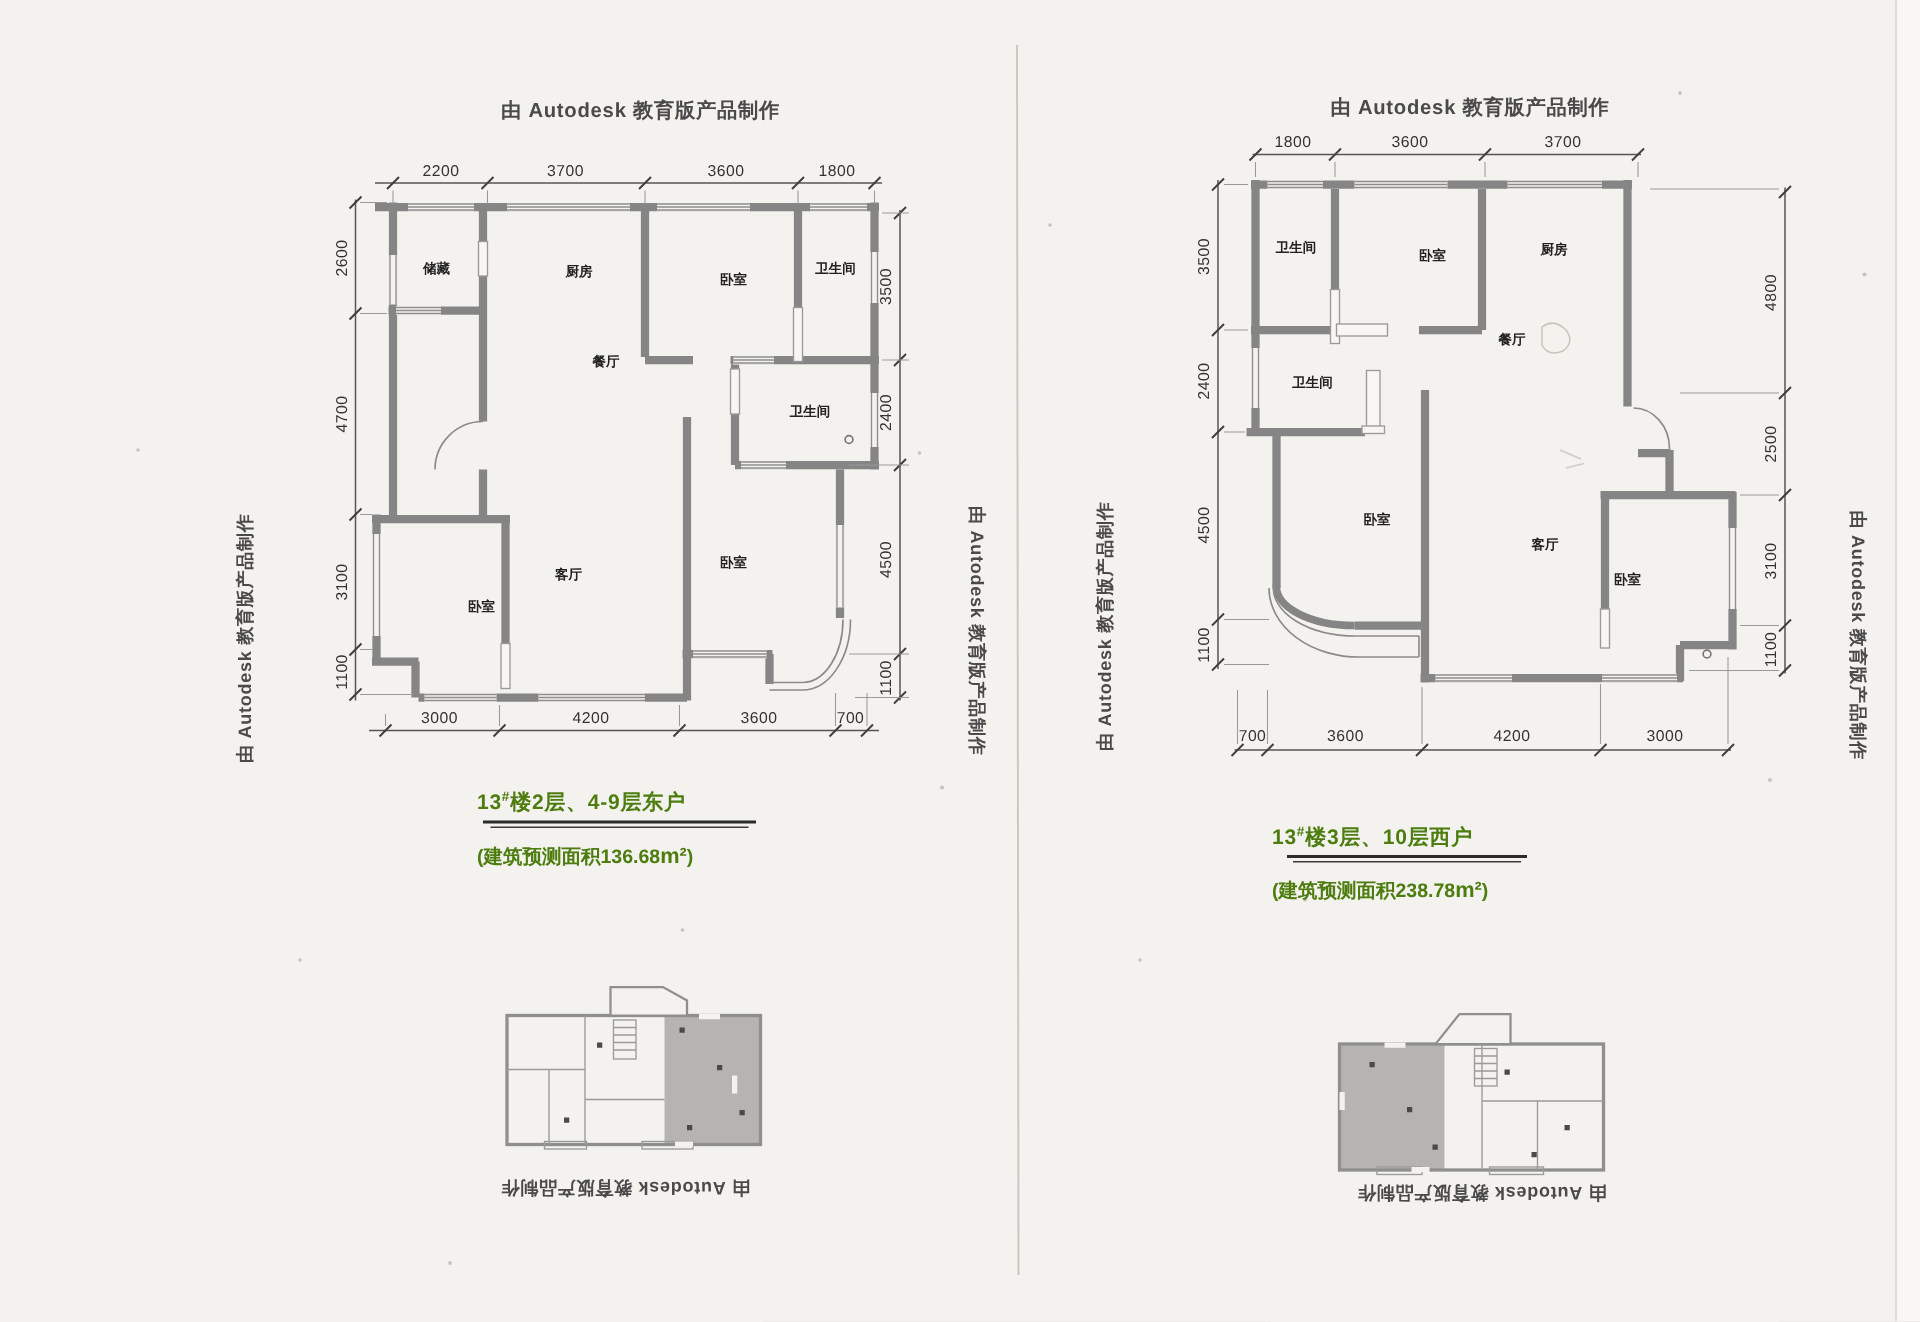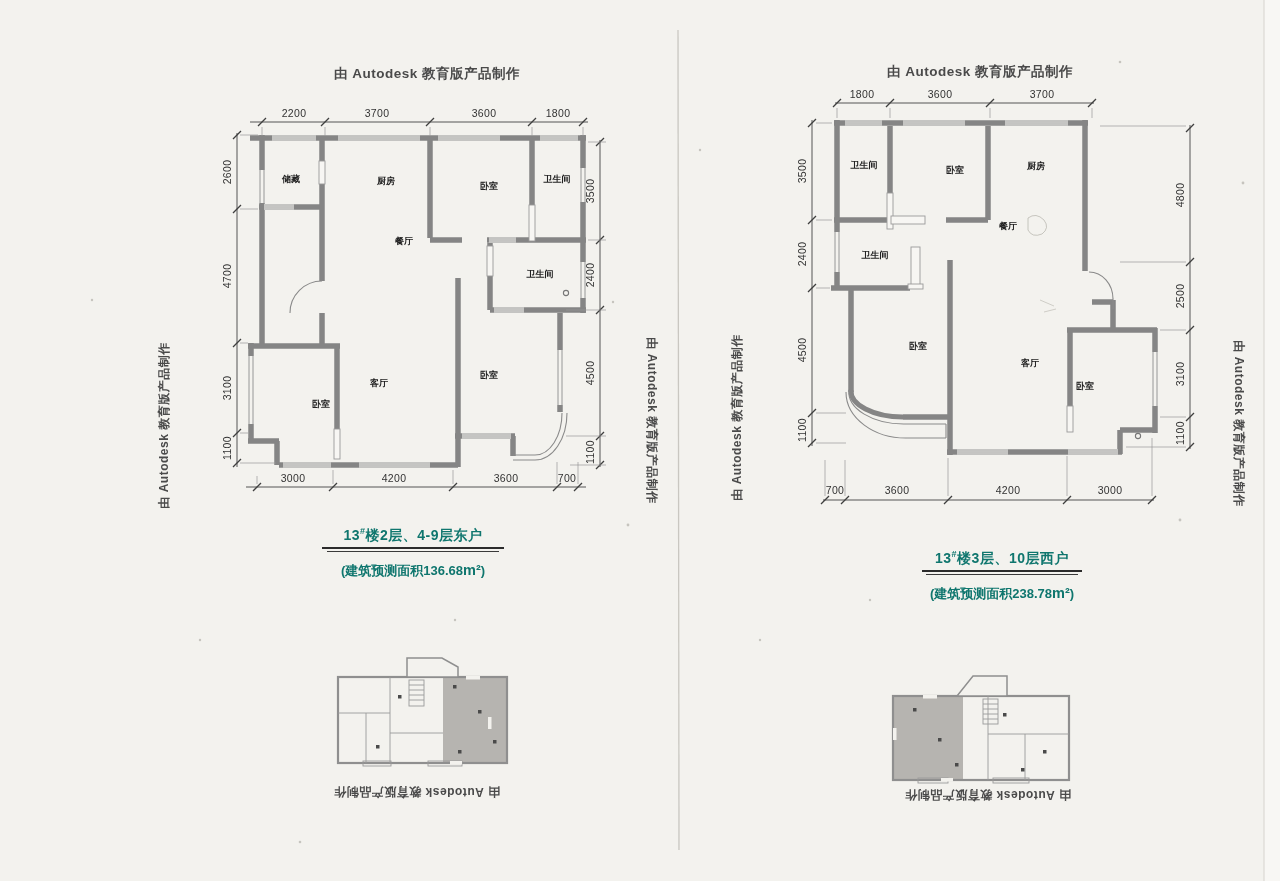--- a/index.html
+++ b/index.html
@@ -7,21 +7,21 @@
         font-family:"Liberation Sans", sans-serif;}
   svg text{font-family:"Liberation Sans", sans-serif;}
   .dimtxt{font-size:10.5px;fill:#333;letter-spacing:.3px;}
   .roomtxt{font-size:9px;font-weight:600;fill:#222;}
   .wm{position:absolute;white-space:nowrap;color:#4a4a4a;font-weight:bold;}
   .wm-h{font-size:13.5px;letter-spacing:.5px;}
   .wm-v{font-size:12px;letter-spacing:.5px;}
   .rot-ccw{transform:rotate(-90deg);transform-origin:center;}
   .rot-cw{transform:rotate(90deg);transform-origin:center;}
   .rot-180{transform:rotate(180deg);transform-origin:center;}
-  .titleblock{position:absolute;text-align:center;color:#0f766e;}
+  .titleblock{position:absolute;text-align:left;color:#4d7c0f;}
   .titleblock .t-main{font-size:14px;font-weight:600;letter-spacing:.5px;}
   .titleblock .t-main sup{font-size:9px;}
   .titleblock .u1{height:2.5px;background:#2b2b2b;margin:2px auto 2px auto;}
   .titleblock .u2{height:1px;background:#3a3a3a;margin:0 auto;}
   .titleblock .t-area{font-size:13px;margin-top:10px;font-weight:600;}
   .titleblock .t-area .m2{font-size:14.5px;font-weight:bold;}
 </style>
 </head>
 <body>
 
@@ -271,20 +271,20 @@
   <div class="wm wm-v rot-180" style="left:893px;top:786px;width:190px;text-align:center;">由 Autodesk 教育版产品制作</div>
 
   
   <div class="titleblock" style="left:318px;top:526px;width:190px;">
     <div class="t-main"><span>13</span><sup>#</sup><span>楼2层、4-9层东户</span></div>
     <div class="u1" style="width:182px;"></div>
     <div class="u2" style="width:172px;"></div>
     <div class="t-area"><span>(</span><span>建筑预测面积</span><span>136.68</span><span class="m2">m²</span><span>)</span></div>
   </div>
 
-  <div class="titleblock" style="left:912px;top:549px;width:180px;">
+  <div class="titleblock" style="left:848px;top:549px;width:180px;">
     <div class="t-main"><span>13</span><sup>#</sup><span>楼3层、10层西户</span></div>
     <div class="u1" style="width:160px;"></div>
     <div class="u2" style="width:152px;"></div>
     <div class="t-area"><span>(</span><span>建筑预测面积</span><span>238.78</span><span class="m2">m²</span><span>)</span></div>
   </div>
 
 </div>
 
 </body></html>

